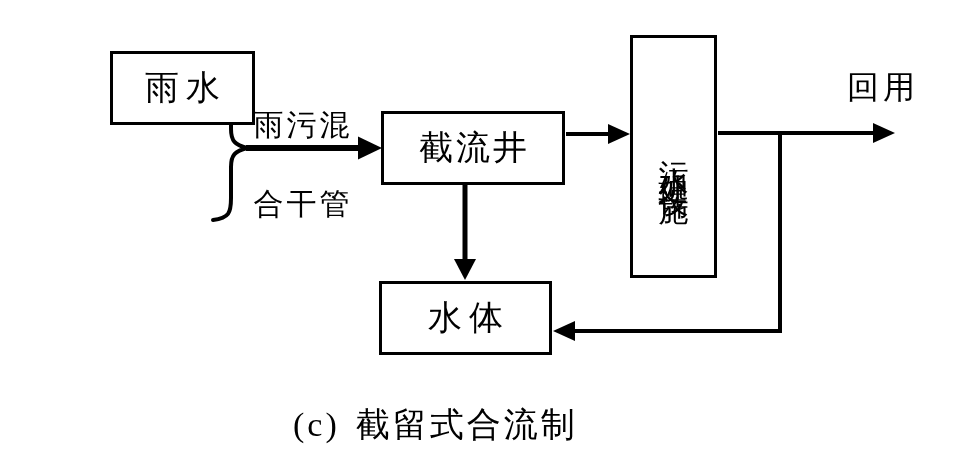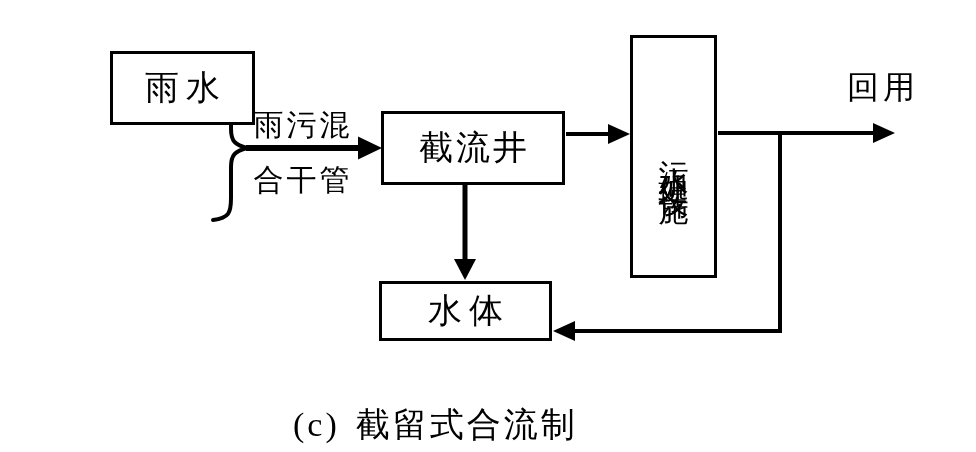--- a/index.html
+++ b/index.html
@@ -115,27 +115,27 @@
 
 
   <div class="node" style="left:381px; top:67px; width:184px; height:74px;margin-top:44px;">
     <span class="node-label tight">截流井</span>
   </div>
 
   <div class="node" style="left:630px; top:35px; width:87px; height:243px;">
     <span class="vertical-label">污水处理设施</span>
   </div>
 
-  <div class="node" style="left:379px; top:281px; width:173px; height:60px;">
+  <div class="node" style="left:379px; top:281px; width:173px; height:74px;">
     <span class="node-label">水体</span>
   </div>
 
   <div class="edge-label" style="left:247px; top:97px; width:112px;">
     <span style="display:block;">雨污混</span>
-    <span style="display:block;">合干管</span>
+    <span style="display:block;margin-top:24px;">合干管</span>
   </div>
 
   <div class="reuse-label" style="left:847px; top:70px;">回用</div>
 
   <div class="caption">
     <span class="caption-index">(c)</span><span>截留式合流制</span>
   </div>
 
 </div>
 

